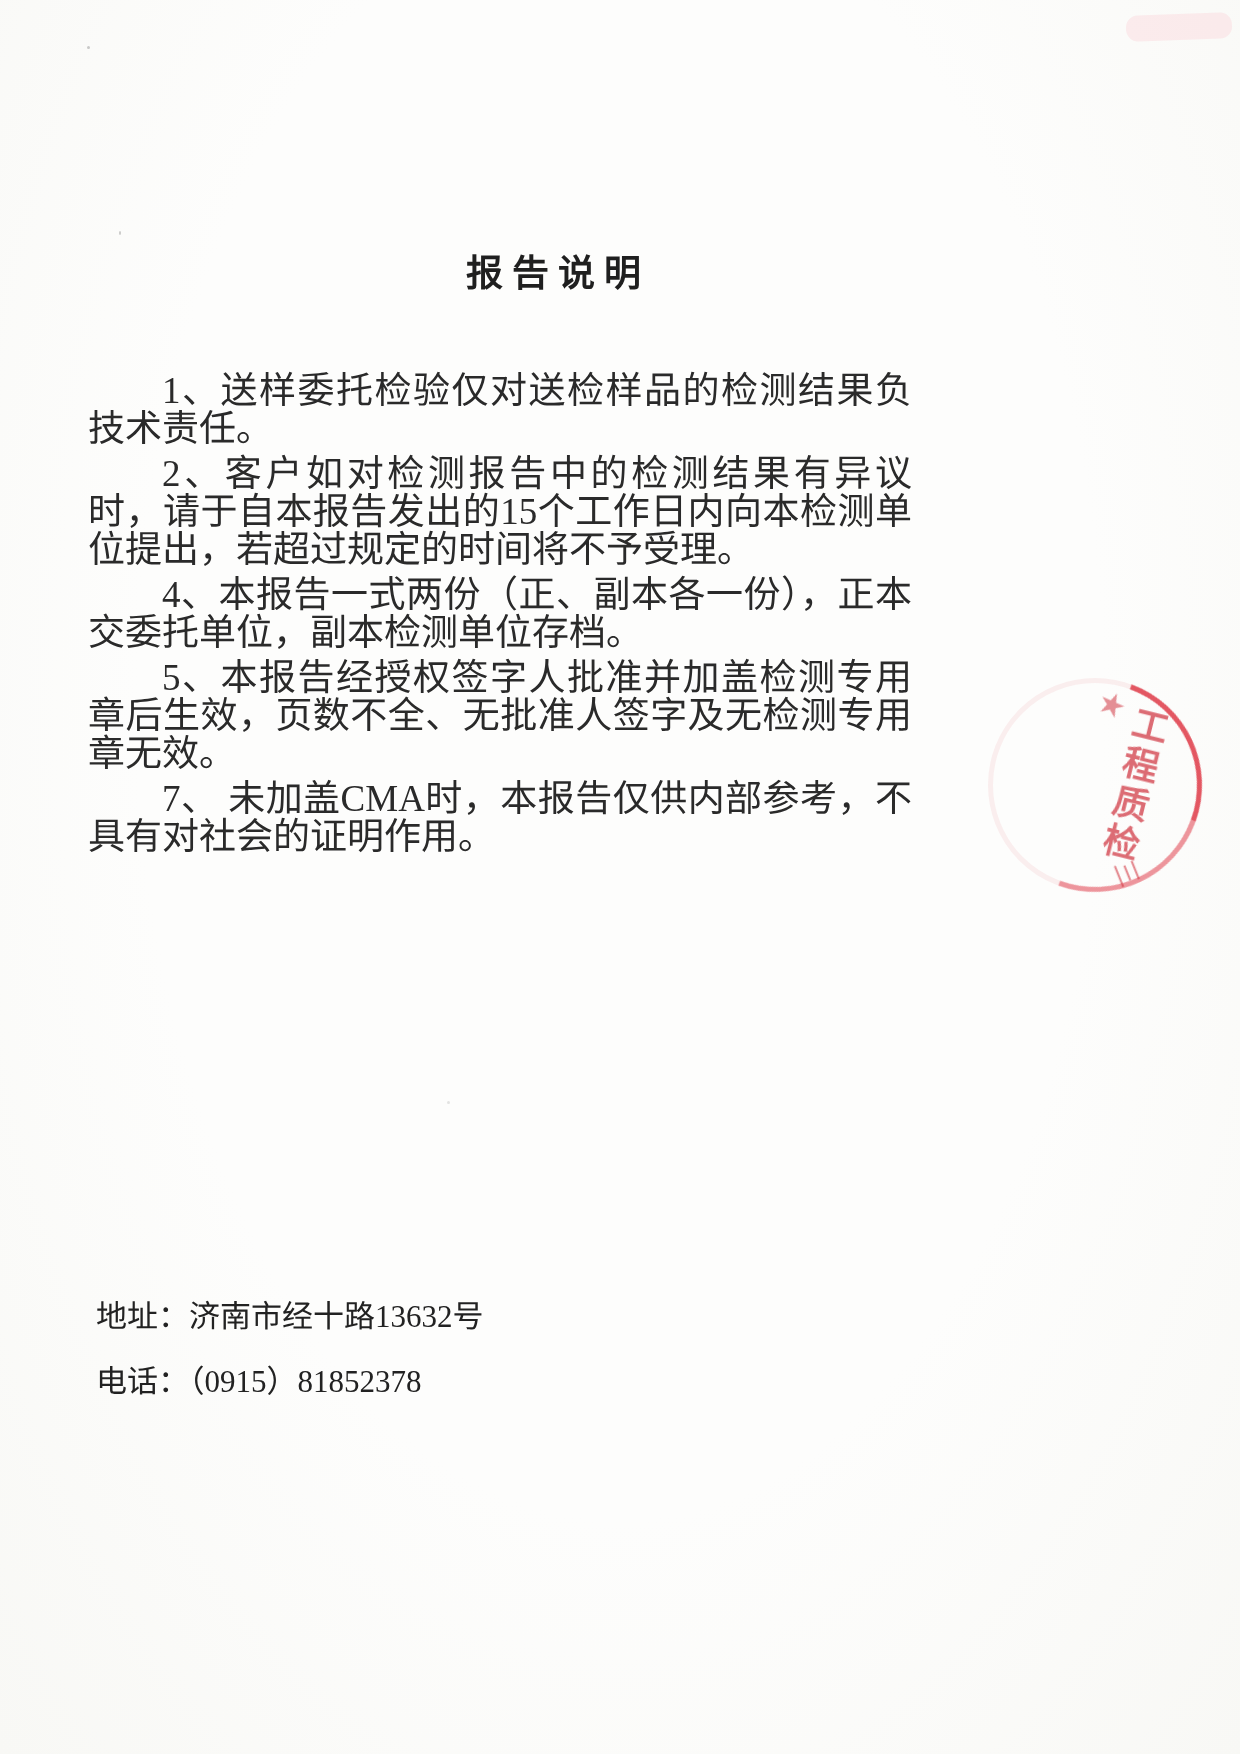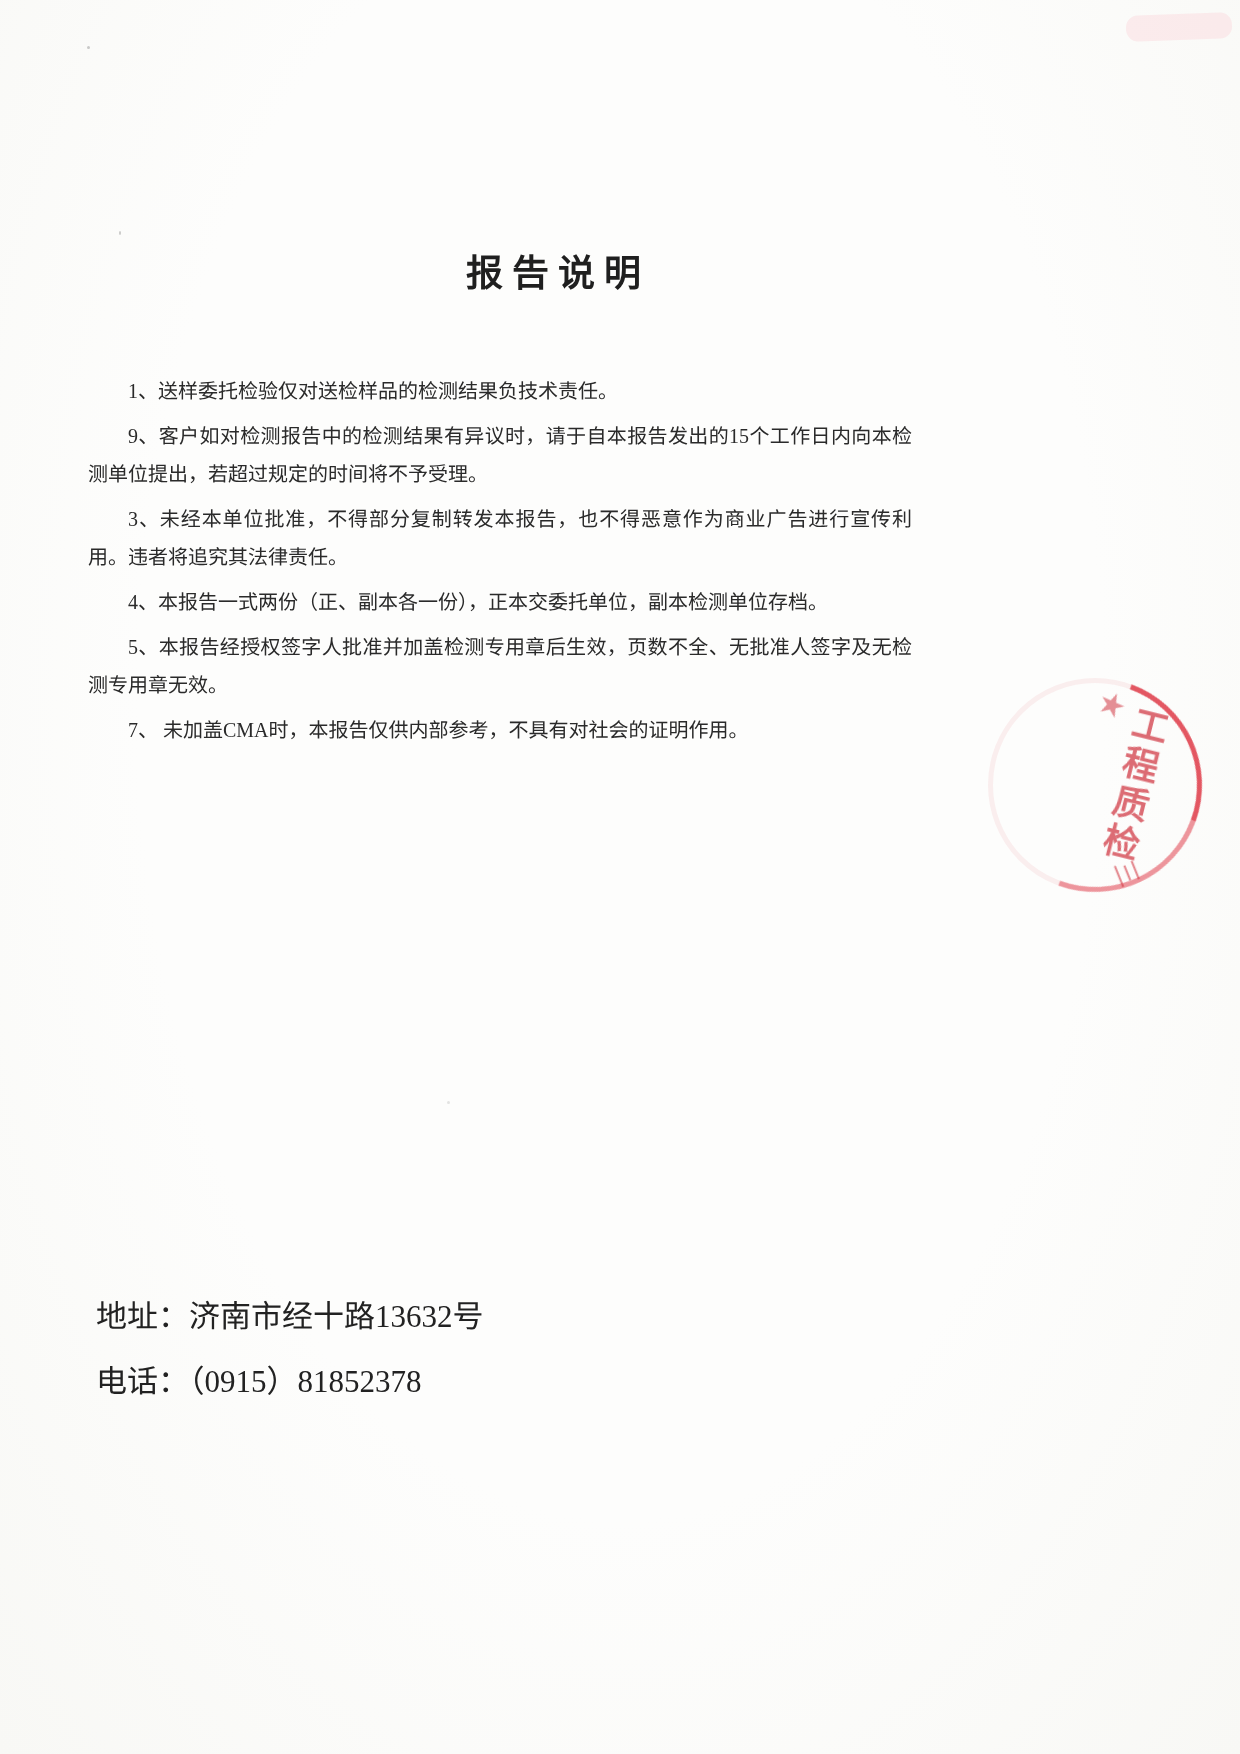--- a/index.html
+++ b/index.html
@@ -29,21 +29,21 @@
 
   .notes {
     position: absolute;
     left: 88px;
     top: 372px;
     width: 824px;
   }
   .note {
     margin: 0 0 7px 0;
     text-indent: 2em;
-    font-size: 20px;
+    font-size: 37px;
     line-height: 38px;
     text-align: justify;
     color: #2a2a2a;
   }
 
   .footer {
     position: absolute;
     left: 88px;
     top: 1280px;
   }
@@ -132,22 +132,21 @@
 </style>
 </head>
 <body>
 
 <div class="page">
 
   <h1 class="title">报告说明</h1>
 
   <div class="notes">
     <p class="note">1、送样委托检验仅对送检样品的检测结果负技术责任。</p>
-    <p class="note">9、客户如对检测报告中的检测结果有异议时，请于自本报告发出的15个工作日内向本检测单位提出，若超过规定的时间将不予受理。</p>
-    <p class="note">3、未经本单位批准，不得部分复制转发本报告，也不得恶意作为商业广告进行宣传利用。违者将追究其法律责任。</p>
+    <p class="note">2、客户如对检测报告中的检测结果有异议时，请于自本报告发出的15个工作日内向本检测单位提出，若超过规定的时间将不予受理。</p>
     <p class="note">4、本报告一式两份（正、副本各一份），正本交委托单位，副本检测单位存档。</p>
     <p class="note">5、本报告经授权签字人批准并加盖检测专用章后生效，页数不全、无批准人签字及无检测专用章无效。</p>
     <p class="note">7、 未加盖CMA时，本报告仅供内部参考，不具有对社会的证明作用。</p>
   </div>
 
   <div class="stamp">
     <div class="stamp-ring-faint"></div>
     <div class="stamp-arc"></div>
     <span class="stamp-star">★</span>
     <span class="stamp-text">工程质检</span>

